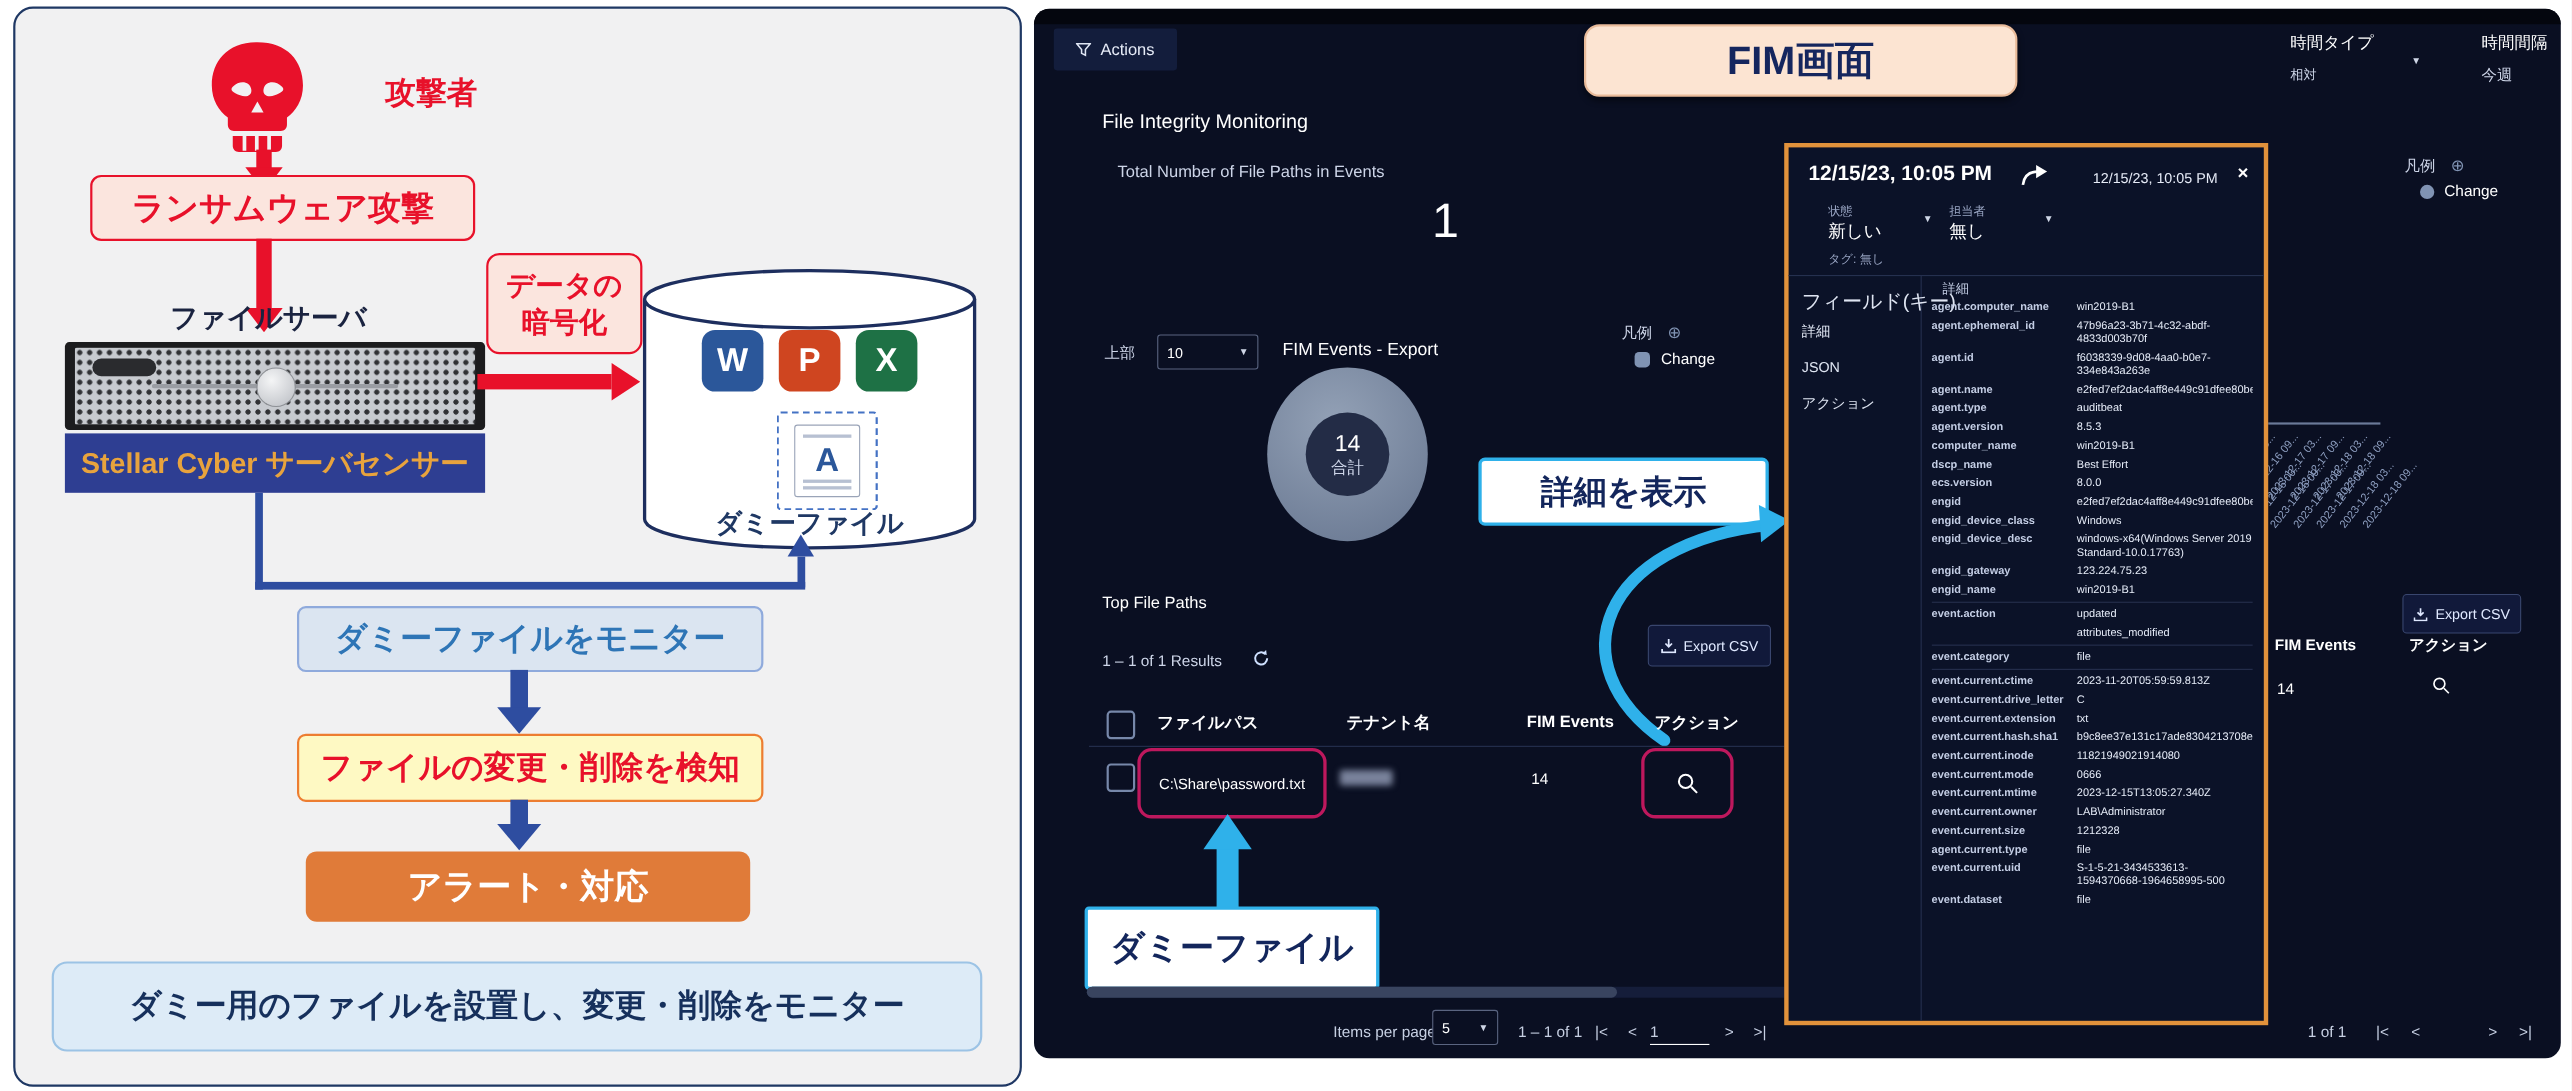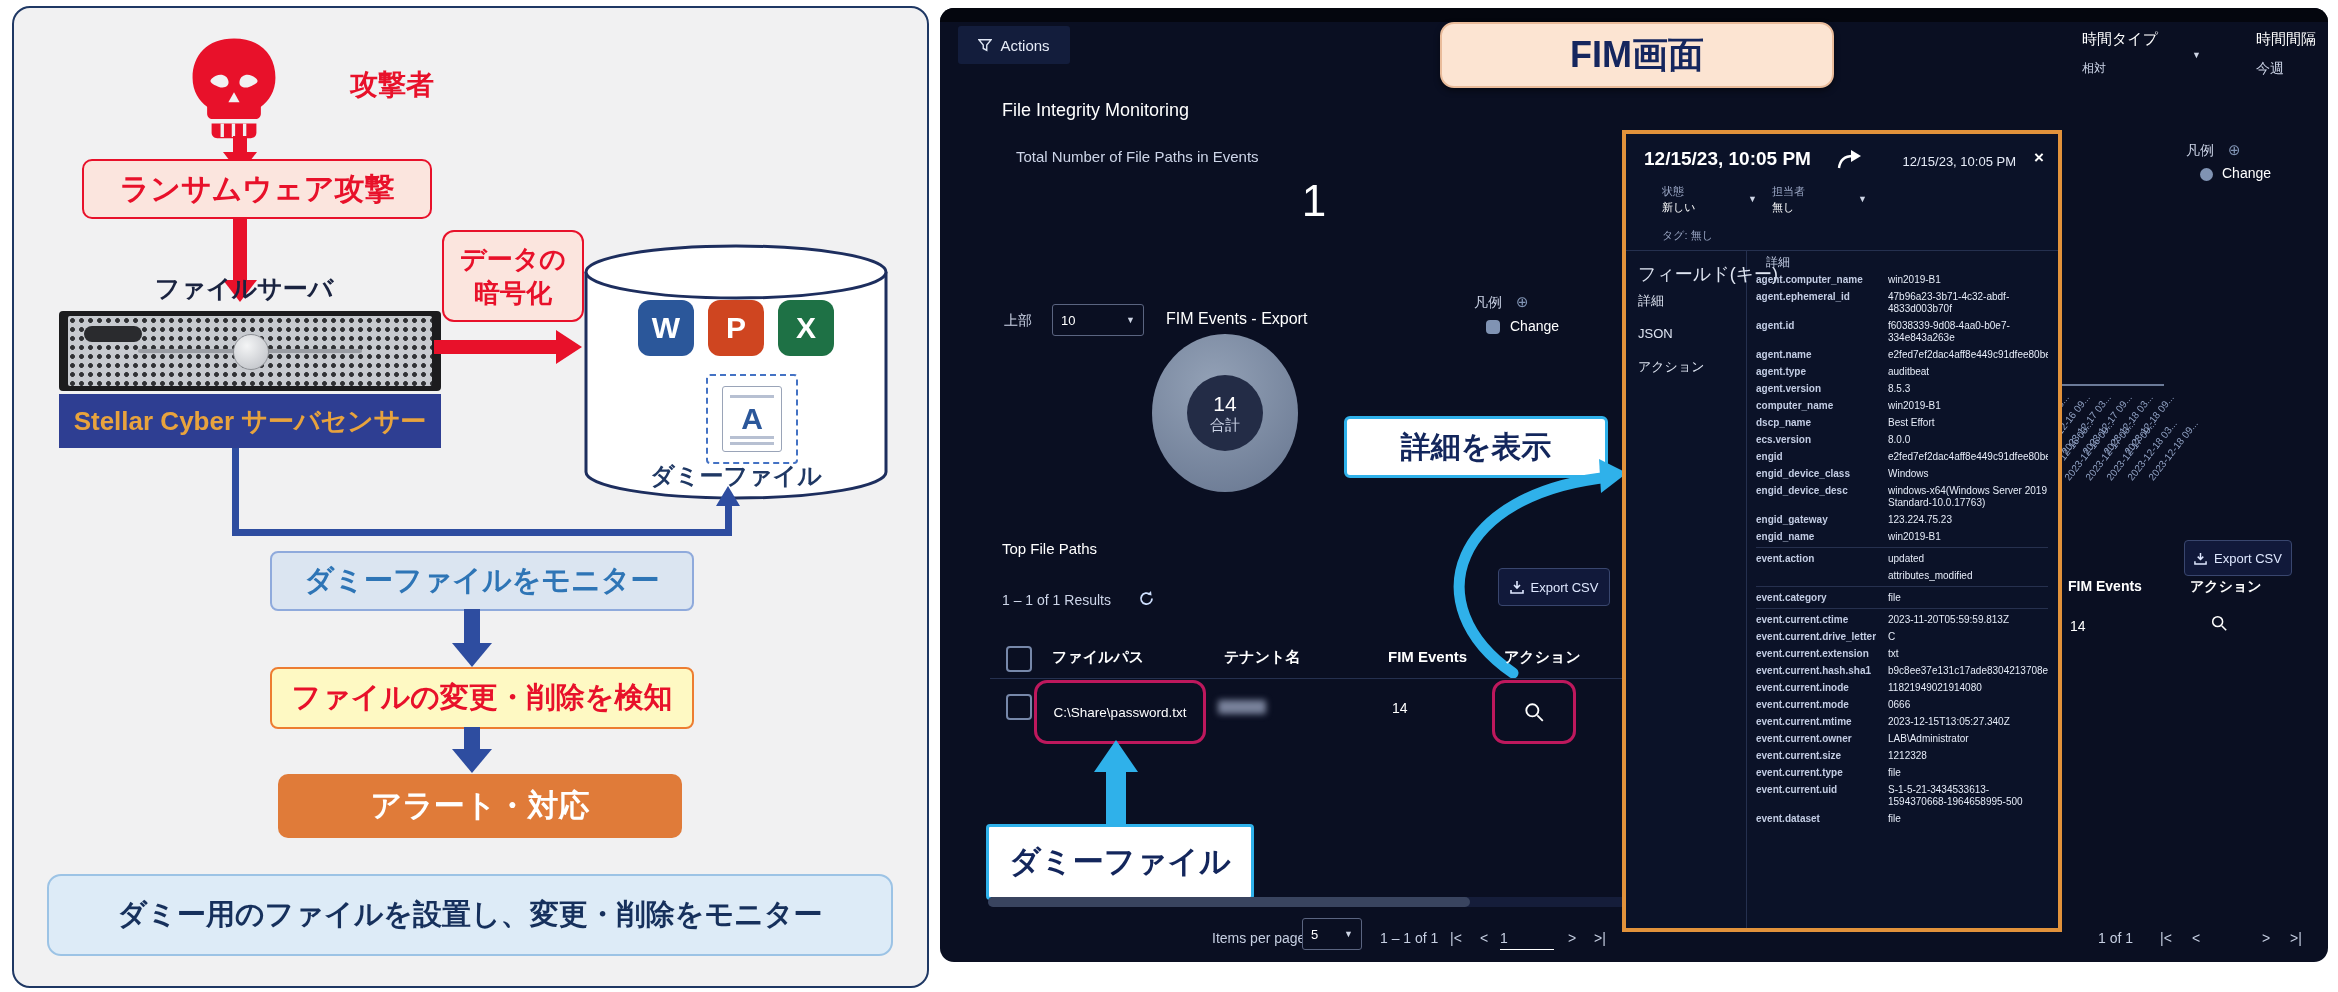--- a/index.html
+++ b/index.html
@@ -51,21 +51,21 @@
   .blurred{background:#79829b;filter:blur(3px);border-radius:2px;}
   .export-btn{border:1px solid #39466e;border-radius:4px;background:#11193a;color:#dfe8ff;font-size:13px;display:flex;align-items:center;justify-content:center;gap:7px;}
   .pag{color:#c6cfe2;font-size:14px;}
   .select-sm{background:#0a0f22;border:1px solid #5a6480;border-radius:3px;color:#fff;font-size:13px;display:flex;align-items:center;justify-content:space-between;padding:0 8px;box-sizing:border-box;}
   .scroll-track{background:#151d3a;border-radius:5px;}
   .scroll-thumb{background:#39445f;border-radius:5px;}
 
   
   .panel{left:1622px;top:130px;width:440px;height:802px;background:#0b1228;border:4px solid #e2923b;box-sizing:border-box;}
   .panel .lbl{color:#9aa6c4;font-size:11px;}
-  .panel .val{color:#fff;font-size:11px;text-align:right;}
+  .panel .val{color:#fff;font-size:16px;text-align:right;}
   .hr{background:#25304f;height:1px;}
   .vr{background:#25304f;width:1px;}
   .nav-item{color:#dfe5f2;font-size:13px;}
   .fields{position:absolute;left:130px;top:140px;width:292px;bottom:6px;overflow:hidden;}
   .frow{display:flex;margin-bottom:5px;}
   .frow.sep{border-bottom:1px solid #26304e;padding-bottom:4px;}
   .frow .k{width:132px;flex:none;color:#c3cde4;font-size:10px;font-weight:bold;line-height:12px;word-wrap:break-word;}
   .frow .v{flex:1;color:#e6ecf8;font-size:10px;line-height:12px;word-wrap:break-word;}
 
   .ticks{position:absolute;}
@@ -454,21 +454,21 @@
       </div>
         <div class="frow">
         <span class="k">event.current.owner</span>
         <span class="v">LAB\Administrator</span>
       </div>
         <div class="frow">
         <span class="k">event.current.size</span>
         <span class="v">1212328</span>
       </div>
         <div class="frow">
-        <span class="k">event.current.type</span>
+        <span class="k">agent.current.type</span>
         <span class="v">file</span>
       </div>
         <div class="frow">
         <span class="k">event.current.uid</span>
         <span class="v">S-1-5-21-3434533613-1594370668-1964658995-500</span>
       </div>
         <div class="frow">
         <span class="k">event.dataset</span>
         <span class="v">file</span>
       </div>

